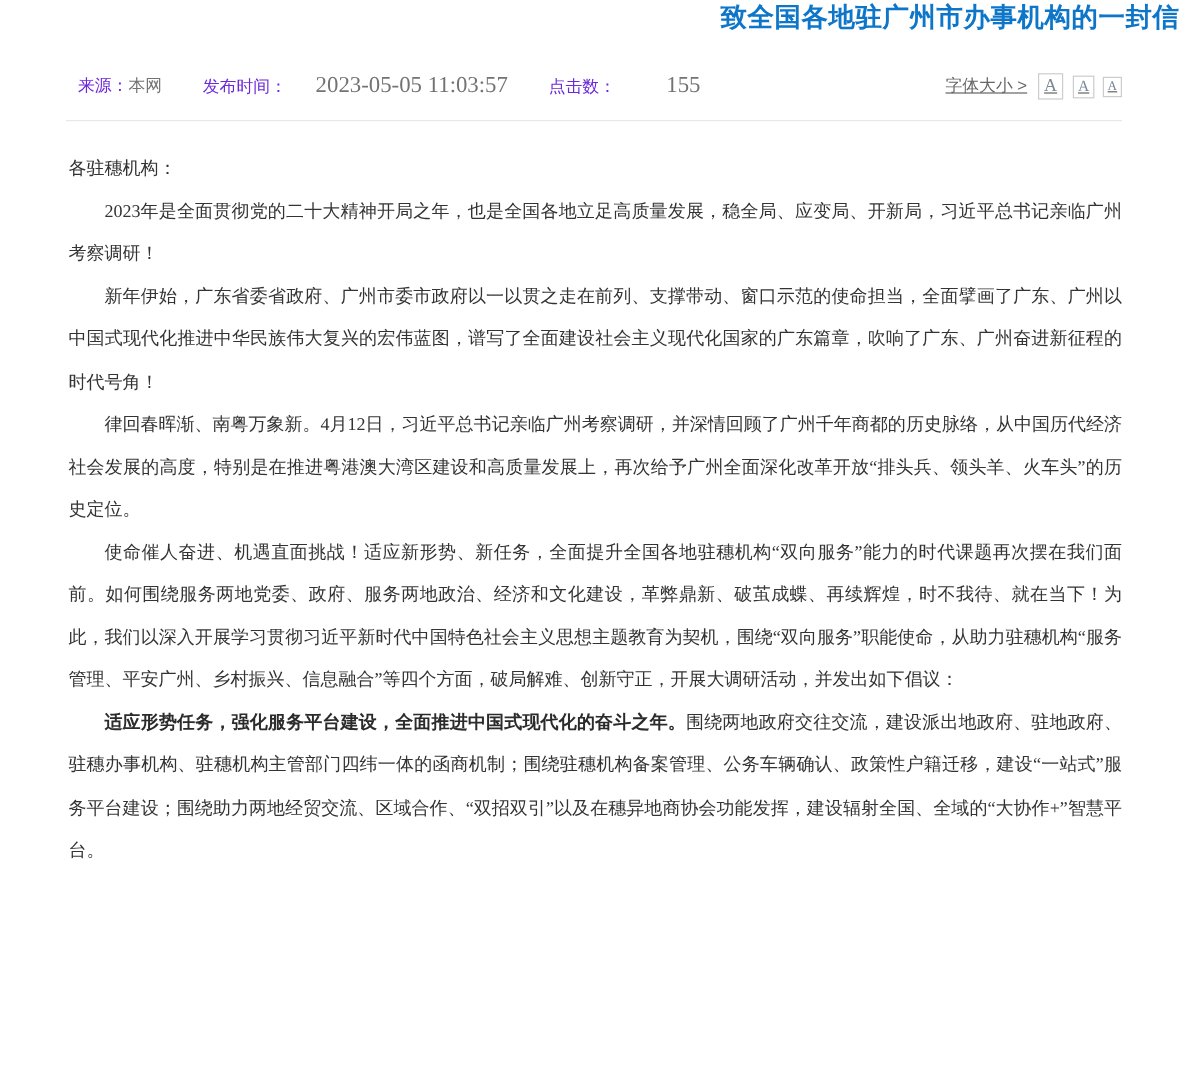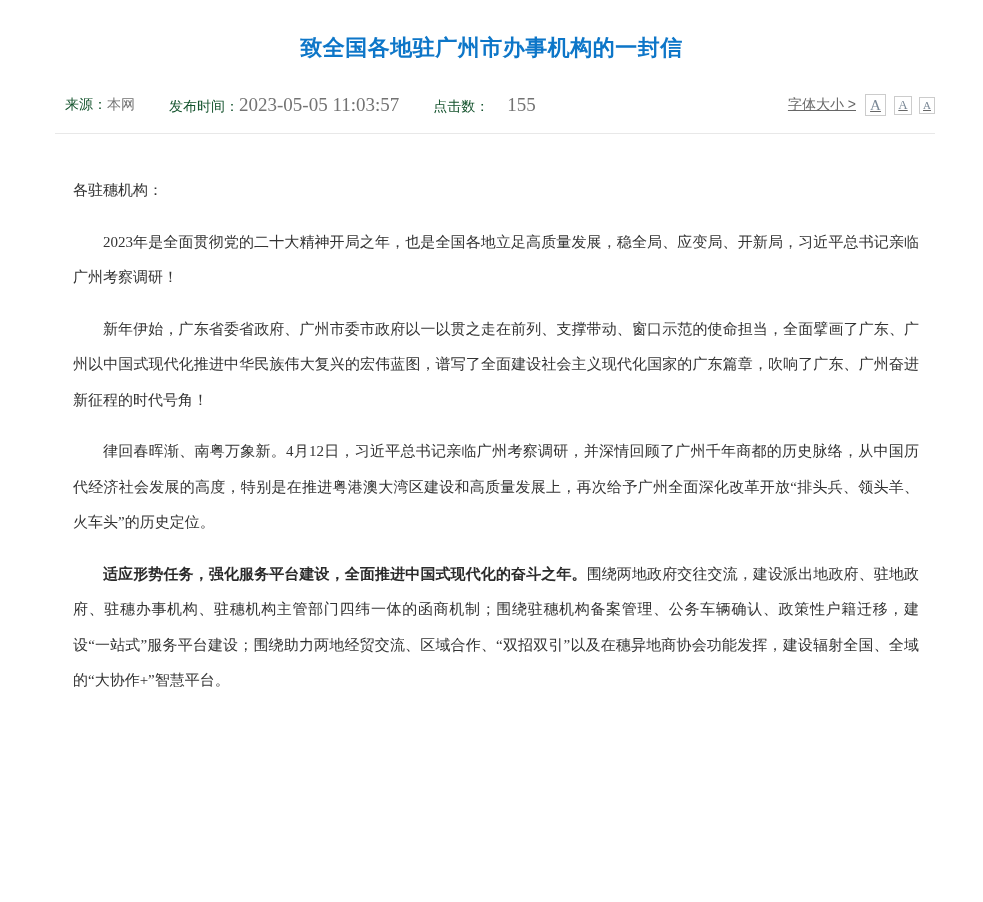--- a/index.html
+++ b/index.html
@@ -12,22 +12,21 @@
     font-family: "Liberation Sans", "DejaVu Sans", sans-serif;
   }
   .page {
     width: 983px;
     height: 902px;
     background: #ffffff;
     position: relative;
   }
   
   .article-title {
-    margin-top: 33px;
-    text-align: center;
+    text-align: right;
     font-size: 22px;
     font-weight: bold;
     color: #0d76c8;
     letter-spacing: 0.5px;
     font-family: "Liberation Sans", "DejaVu Sans", sans-serif;
   }
   
   .meta-row {
     margin-top: 30px;
     padding: 0 48px 0 65px;
@@ -36,22 +35,22 @@
     justify-content: space-between;
     height: 24px;
   }
   .meta-left {
     display: flex;
     align-items: center;
     font-size: 14px;
     color: #404040;
   }
   .meta-item { display: inline-flex; align-items: baseline; }
-  .meta-item + .meta-item { margin-left: 34px; }
-  .meta-label { color: #14532d; }
+  .meta-item + .meta-item { margin-left: 34px; gap: 24px; }
+  .meta-label { color: #6d28d9; }
   .meta-value { color: #737373; }
   .meta-value.numeric {
     font-family: "Liberation Serif", "DejaVu Serif", serif;
     font-size: 19px;
   }
   .meta-value.clicks { margin-left: 18px; }
   
   .font-size-control {
     display: flex;
     align-items: center;
@@ -81,21 +80,21 @@
   }
   
   .article-body {
     padding: 23px 48px 0 57px;
     font-family: "Liberation Serif", "DejaVu Serif", serif;
     font-size: 15px;
     color: #333333;
     line-height: 35.5px;
     text-align: justify;
   }
-  .article-body p { margin: 16px; }
+  .article-body p { margin: 0; }
   .article-body p.para { text-indent: 2em; }
   .article-body strong { font-weight: bold; color: #2b2b2b; }
 </style>
 </head>
 <body>
 
 <div class="page">
 
   <h1 class="article-title">致全国各地驻广州市办事机构的一封信</h1>
 
@@ -123,17 +122,18 @@
     </div>
   </div>
 
   <hr class="divider">
 
   <div class="article-body">
     <p class="salutation">各驻穗机构：</p>
     <p class="para">2023年是全面贯彻党的二十大精神开局之年，也是全国各地立足高质量发展，稳全局、应变局、开新局，习近平总书记亲临广州考察调研！</p>
     <p class="para">新年伊始，广东省委省政府、广州市委市政府以一以贯之走在前列、支撑带动、窗口示范的使命担当，全面擘画了广东、广州以中国式现代化推进中华民族伟大复兴的宏伟蓝图，谱写了全面建设社会主义现代化国家的广东篇章，吹响了广东、广州奋进新征程的时代号角！</p>
     <p class="para">律回春晖渐、南粤万象新。4月12日，习近平总书记亲临广州考察调研，并深情回顾了广州千年商都的历史脉络，从中国历代经济社会发展的高度，特别是在推进粤港澳大湾区建设和高质量发展上，再次给予广州全面深化改革开放“排头兵、领头羊、火车头”的历史定位。</p>
+    <p class="para">使命催人奋进、机遇直面挑战！适应新形势、新任务，全面提升全国各地驻穗机构“双向服务”能力的时代课题再次摆在我们面前。如何围绕服务两地党委、政府、服务两地政治、经济和文化建设，革弊鼎新、破茧成蝶、再续辉煌，时不我待、就在当下！为此，我们以深入开展学习贯彻习近平新时代中国特色社会主义思想主题教育为契机，围绕“双向服务”职能使命，从助力驻穗机构“服务管理、平安广州、乡村振兴、信息融合”等四个方面，破局解难、创新守正，开展大调研活动，并发出如下倡议：</p>
     <p class="para"><strong>适应形势任务，强化服务平台建设，全面推进中国式现代化的奋斗之年。</strong><span>围绕两地政府交往交流，建设派出地政府、驻地政府、驻穗办事机构、驻穗机构主管部门四纬一体的函商机制；围绕驻穗机构备案管理、公务车辆确认、政策性户籍迁移，建设“一站式”服务平台建设；围绕助力两地经贸交流、区域合作、“双招双引”以及在穗异地商协会功能发挥，建设辐射全国、全域的“大协作+”智慧平台。</span></p>
 
   </div>
 
 </div>
 
 </body></html>

